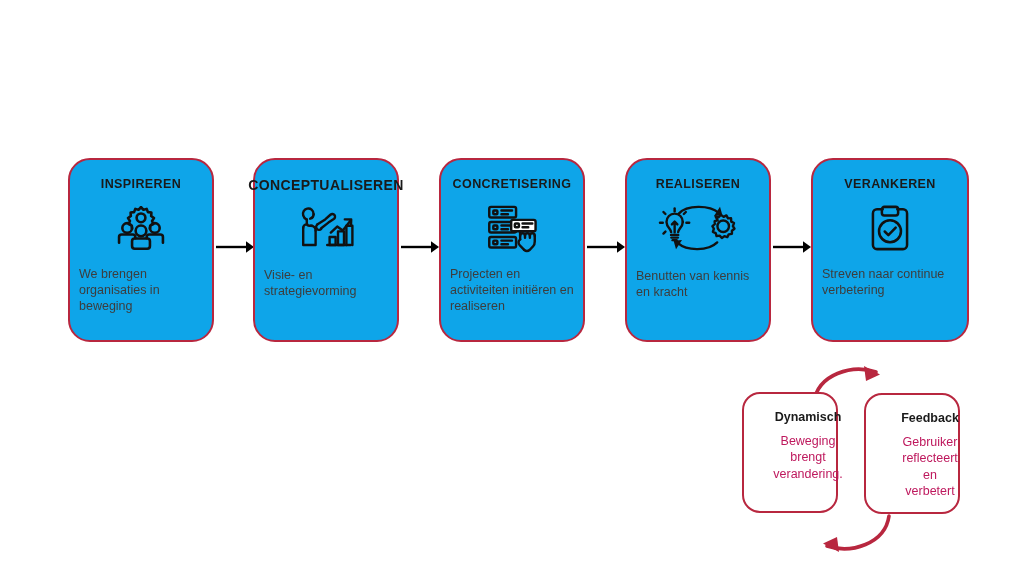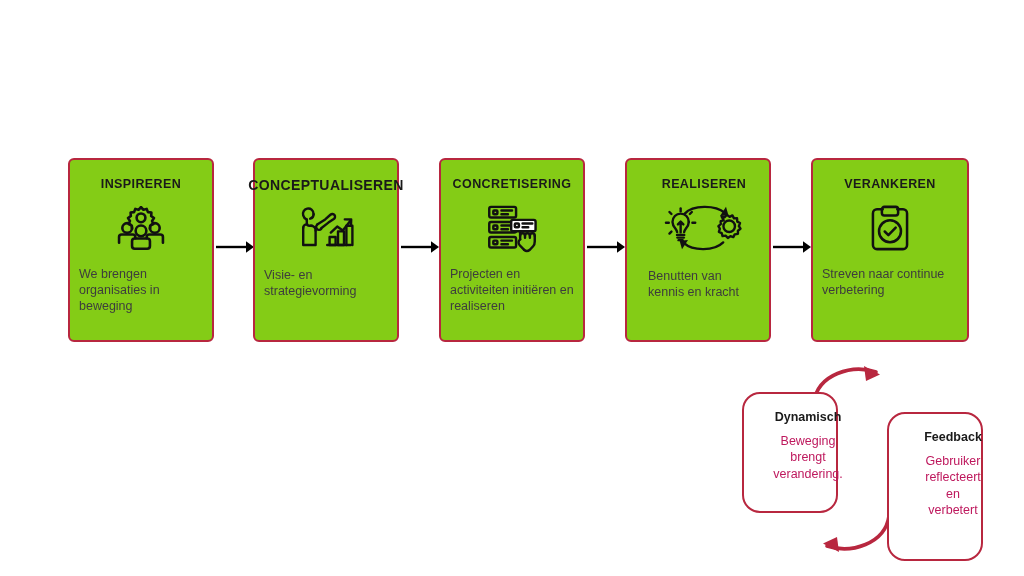--- a/index.html
+++ b/index.html
@@ -19,22 +19,22 @@
     inset: 0;
     width: 1024px;
     height: 576px;
   }
 
   
   .phase-card {
     position: absolute;
     box-sizing: border-box;
     border: 2px solid #B8273F;
-    border-radius: 6px;
-    background: #84cc16;
+    border-radius: 22px;
+    background: #0ea5e9;
     display: flex;
     flex-direction: column;
     align-items: center;
     padding-top: 18px;
   }
   .phase-title {
     font-size: 12.5px;
     font-weight: bold;
     letter-spacing: 0.4px;
     color: #1a1a1a;
@@ -186,21 +186,21 @@
       </svg>
     </div>
     <div class="phase-desc">Projecten en activiteiten initiëren en realiseren</div>
   </div>
 
   <svg class="connector" style="left:587px; top:240px; width:38px;" width="38" height="14" viewBox="0 0 38 14">
     <line x1="0" y1="7" x2="30" y2="7" stroke="#000000" stroke-width="2.4"></line>
     <polygon points="30,1.2 38,7 30,12.8" fill="#000000"></polygon>
   </svg>
 
-  <div class="phase-card" style="left:625px; top:158px; width:146px; height:184px;padding-left:12px;">
+  <div class="phase-card" style="left:625px; top:158px; width:146px; height:184px;">
     <div class="phase-title">REALISEREN</div>
     <div class="phase-icon">
       <svg class="ico" width="80" height="52" viewBox="0 0 100 64" fill="none" stroke="#111111" stroke-width="3" stroke-linecap="round" stroke-linejoin="round">
 
         <path d="M26 14 C36 3 64 3 76 13"></path>
         <polygon points="77.5,5.5 80.5,16 70,17" fill="#111111" stroke="none"></polygon>
 
         <path d="M74 50 C63 61 36 61 25 51"></path>
         <polygon points="22.5,58.5 19.5,48 30,47" fill="#111111" stroke="none"></polygon>
 
@@ -251,18 +251,18 @@
   <svg class="loop-arrow" style="left:805px; top:512px; width:92px; height:48px;" width="92" height="48" viewBox="0 0 92 48">
     <path d="M84 4 C80 32 46 42 22 34" fill="none" stroke="#B8273F" stroke-width="3.6" stroke-linecap="round"></path>
     <polygon points="34,40 18,31.5 32,25" fill="#B8273F"></polygon>
   </svg>
 
   <div class="loop-card" style="left:742px; top:392px; width:96px; height:121px;">
     <div class="loop-title">Dynamisch</div>
     <div class="loop-desc">Beweging brengt verandering.</div>
   </div>
 
-  <div class="loop-card" style="left:864px; top:412px; width:96px; height:149px;margin-left:23px;">
+  <div class="loop-card" style="left:864px; top:393px; width:96px; height:121px;">
     <div class="loop-title">Feedback</div>
     <div class="loop-desc">Gebruiker reflecteert en verbetert</div>
   </div>
 
 </div>
 
 </body></html>

